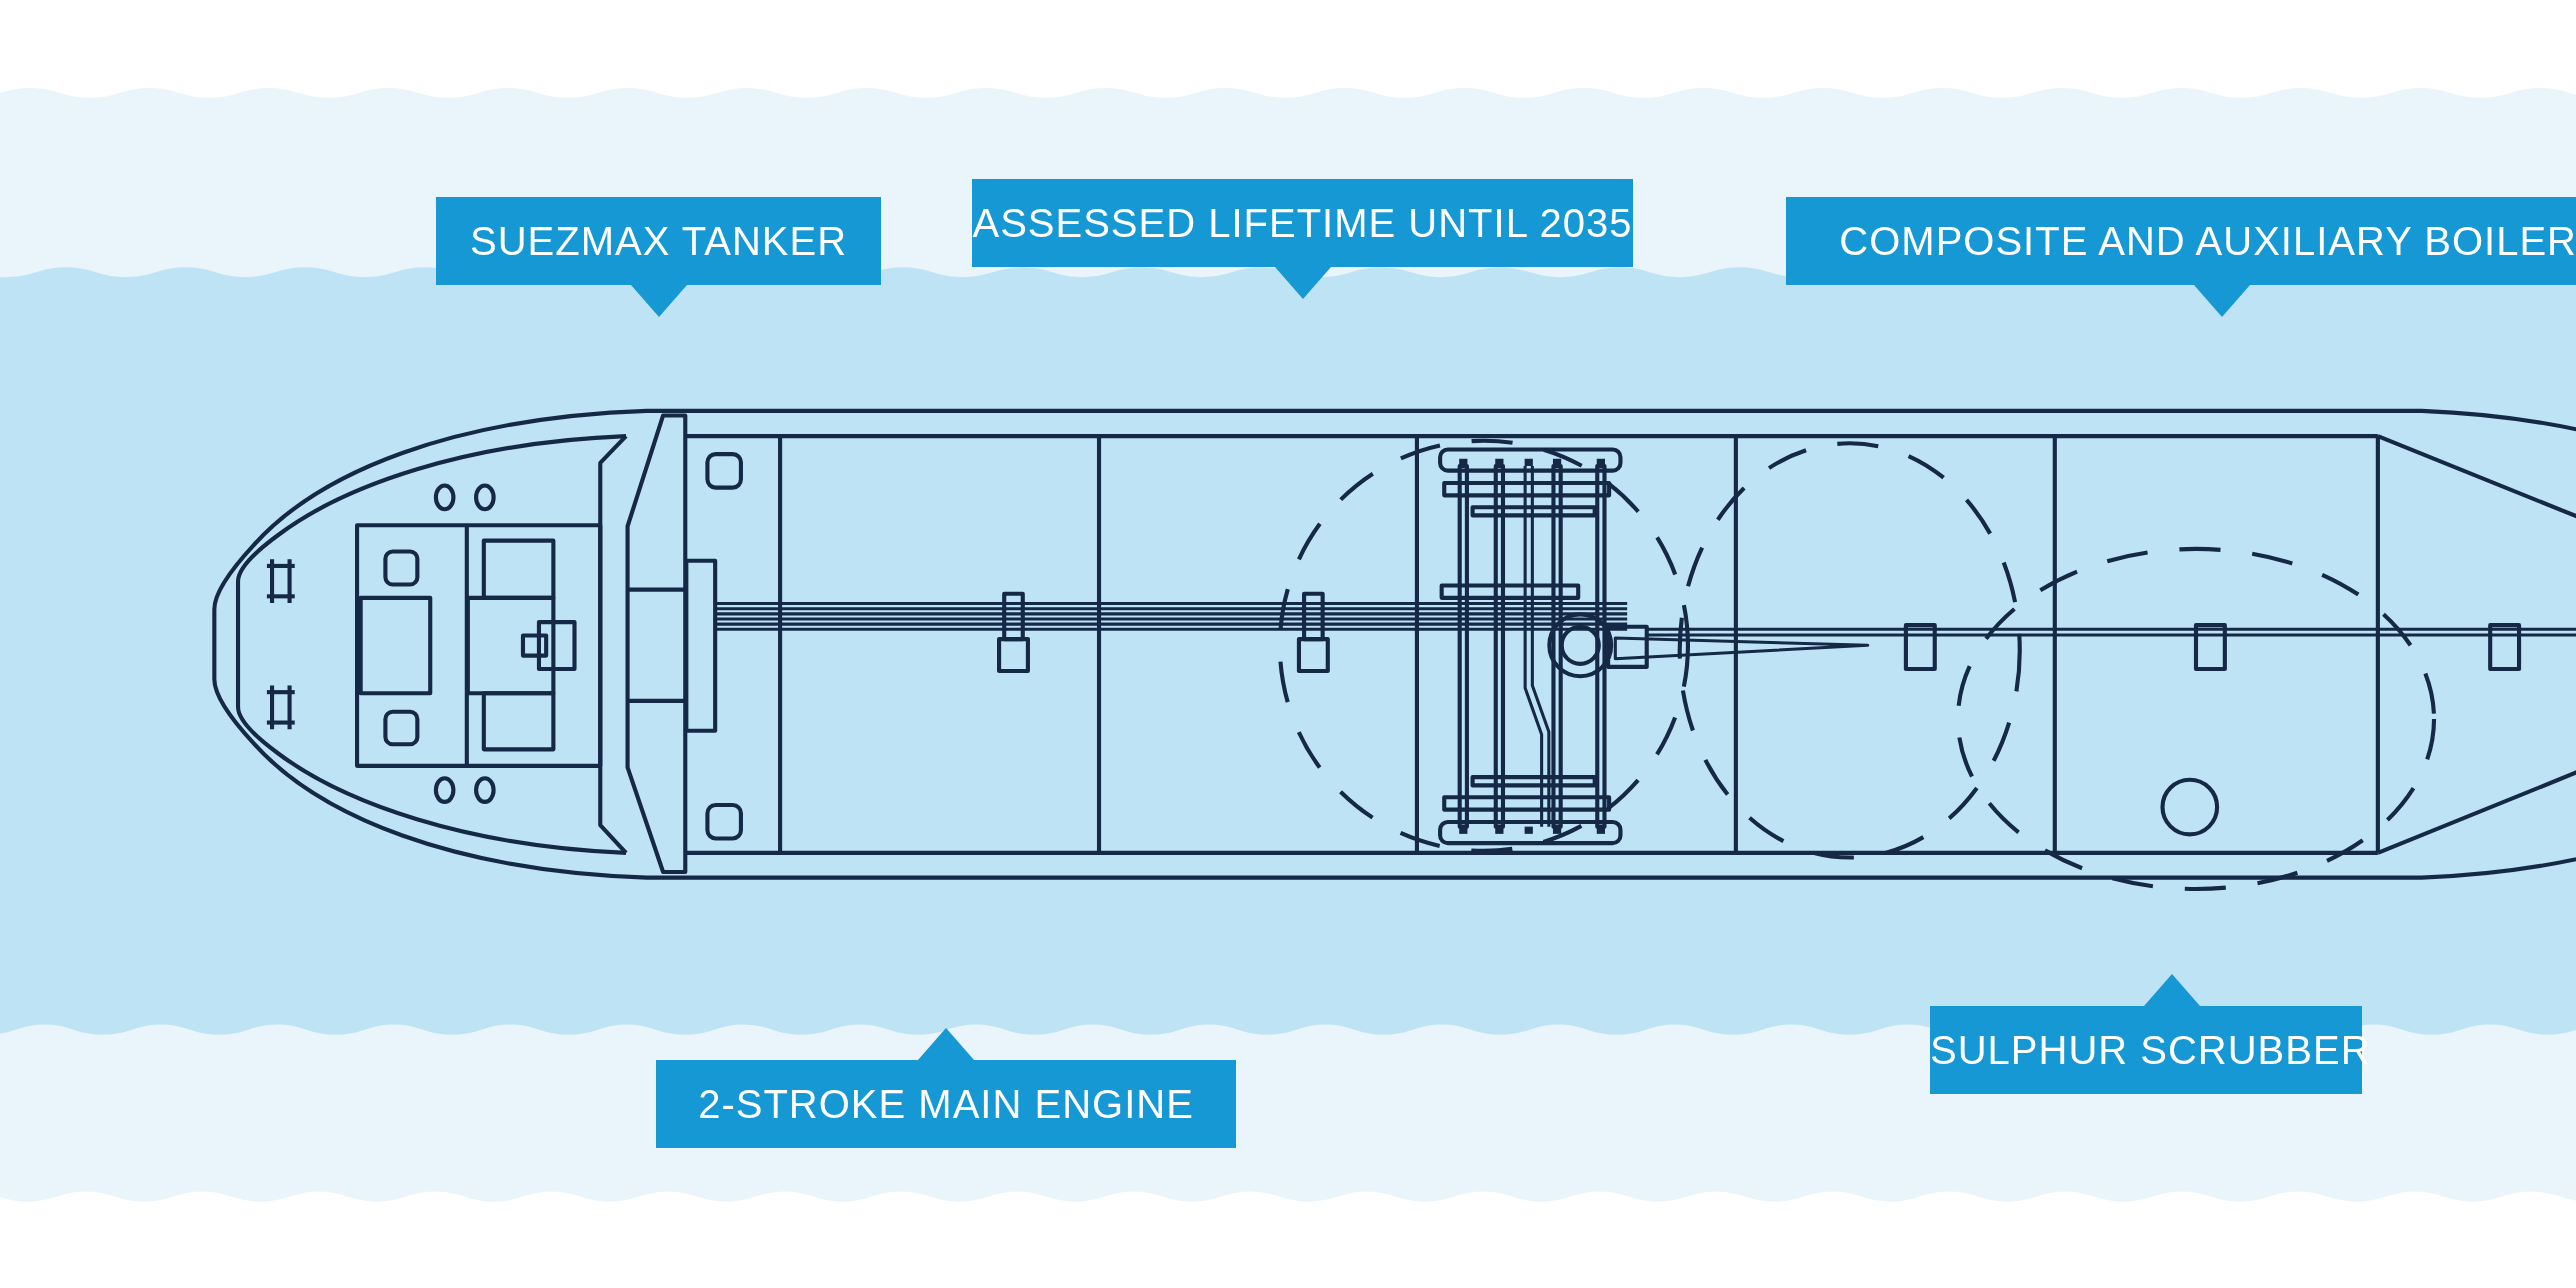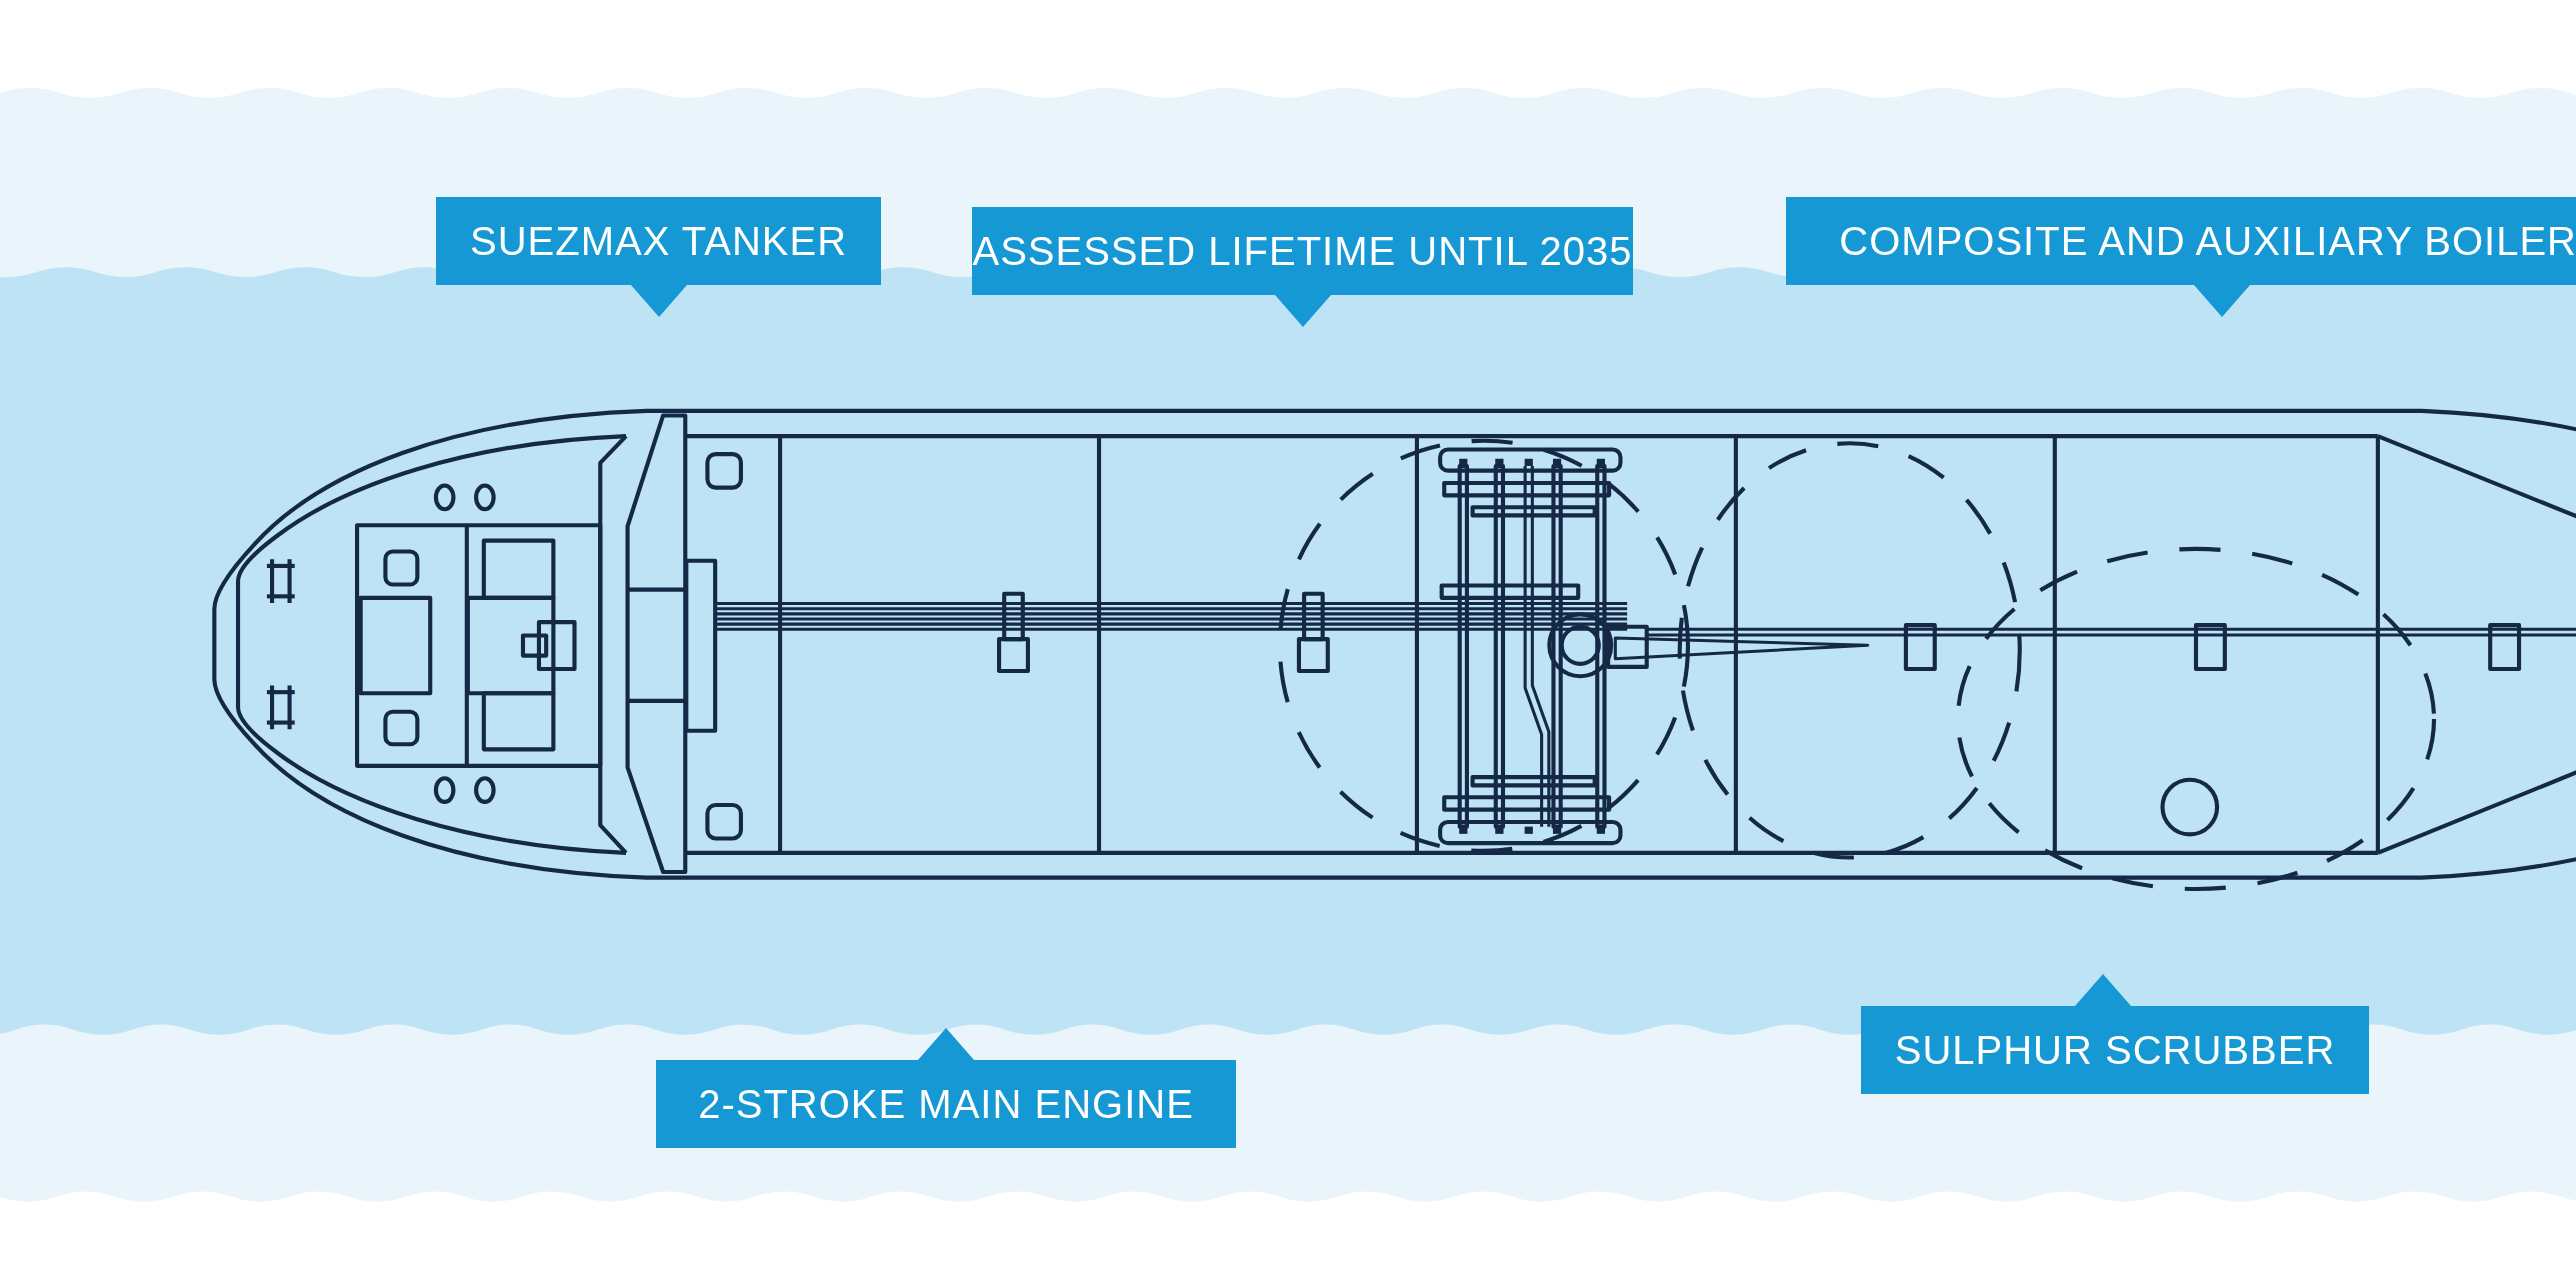--- a/index.html
+++ b/index.html
@@ -185,32 +185,32 @@
       <ellipse class="dashed" cx="3590" cy="1262" rx="330" ry="402"></ellipse>
       <ellipse class="dashed" cx="4262" cy="1395" rx="462" ry="330"></ellipse>
       <circle cx="4250" cy="1566" r="53"></circle>
     </g>
   </svg>
 
   <div class="callout tail-down" style="left:436px;top:197px;width:445px">
     <span>SUEZMAX TANKER</span>
     <i class="tail"></i>
   </div>
-  <div class="callout tail-down" style="left:972px;top:207px;width:661px">
+  <div class="callout tail-down" style="left:972px;top:179px;width:661px">
     <span>ASSESSED LIFETIME UNTIL 2035</span>
     <i class="tail"></i>
   </div>
   <div class="callout tail-down" style="left:1786px;top:197px;width:872px">
     <span>COMPOSITE AND AUXILIARY BOILERS</span>
     <i class="tail"></i>
   </div>
 
   <div class="callout tail-up" style="left:656px;top:1060px;width:580px">
     <span>2-STROKE MAIN ENGINE</span>
     <i class="tail"></i>
   </div>
-  <div class="callout tail-up" style="left:1861px;top:1006px;width:508px">
+  <div class="callout tail-up" style="left:1930px;top:1006px;width:432px">
     <span>SULPHUR SCRUBBER</span>
     <i class="tail" style="left:214px;margin-left:0"></i>
   </div>
 
 </div>
 
 
 </body></html>

